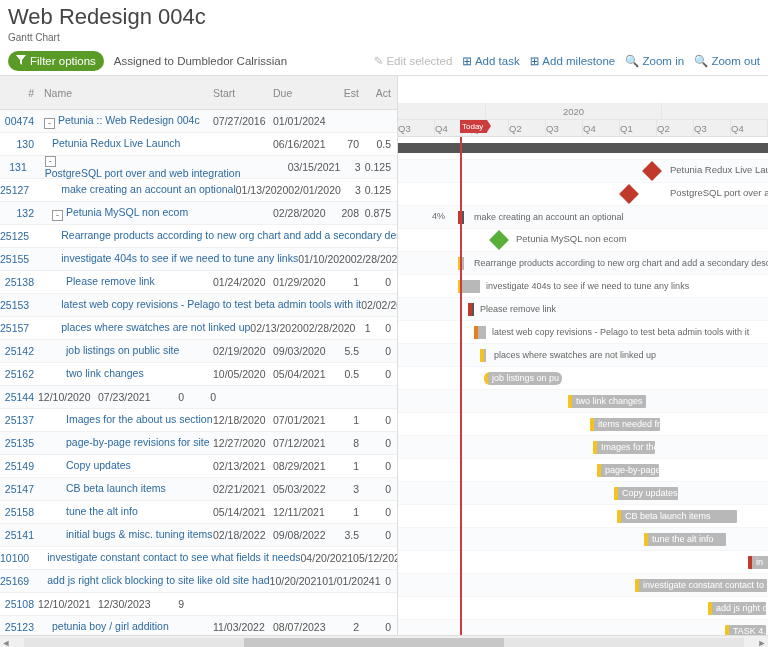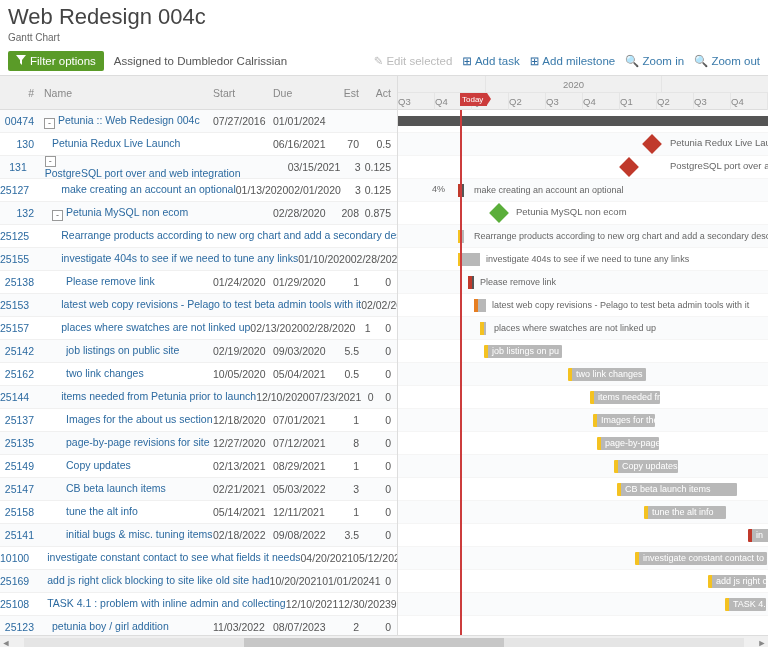--- a/index.html
+++ b/index.html
@@ -19,21 +19,21 @@
   .subtitle {
     font-size: 10px; color: #666; margin: 2px 0 6px 8px;
   }
   .toolbar {
     display: flex; align-items: center; gap: 10px;
     padding: 2px 8px 4px 8px;
     font-size: 11.5px; color: #555;
   }
   .btn-filter {
     background: #5a9b28; color: #fff;
-    border: none; border-radius: 2px;
+    border: none; border-radius: 10px;
     padding: 4px 8px; font-size: 11.5px;
     display: inline-flex; align-items: center; gap: 4px;
     cursor: pointer;
   }
   .assigned { color: #555; }
   .spacer { flex: 1; }
   .tool-link { color: #3a7aaa; cursor: pointer; display: inline-flex; align-items: center; gap: 3px; }
   .tool-link.disabled { color: #bbb; cursor: default; }
   .icon { display: inline-block; }
 
@@ -46,20 +46,21 @@
   .left-pane {
     width: 398px;
     flex: 0 0 398px;
     overflow: hidden;
     border-right: 1px solid #ddd;
   }
   .right-pane {
     flex: 1;
     overflow: hidden;
     position: relative;
+    margin-top: 27px;
   }
 
   
   .left-head {
     display: flex; height: 34px;
     background: #f0f0f0;
     border-bottom: 1px solid #ddd;
     font-size: 10.5px; color: #888;
     align-items: center;
   }
@@ -305,21 +306,20 @@
         <div class="row">
           <div class="col-id"><span class="id-link">25162</span></div>
           <div class="col-name indent-2"><span class="name-link">two link changes</span></div>
           <div class="col-start">10/05/2020</div>
           <div class="col-due">05/04/2021</div>
           <div class="col-est">0.5</div>
           <div class="col-act">0</div>
         </div>
         <div class="row">
           <div class="col-id"><span class="id-link">25144</span></div>
-          <div class="col-name indent-2"><span class="name-link">items needed from Petunia prior to launch</span></div>
           <div class="col-start">12/10/2020</div>
           <div class="col-due">07/23/2021</div>
           <div class="col-est">0</div>
           <div class="col-act">0</div>
         </div>
         <div class="row">
           <div class="col-id"><span class="id-link">25137</span></div>
           <div class="col-name indent-2"><span class="name-link">Images for the about us section</span></div>
           <div class="col-start">12/18/2020</div>
           <div class="col-due">07/01/2021</div>
@@ -375,21 +375,20 @@
         <div class="row">
           <div class="col-id"><span class="id-link">25169</span></div>
           <div class="col-name indent-1"><span class="name-link">add js right click blocking to site like old site had</span></div>
           <div class="col-start">10/20/2021</div>
           <div class="col-due">01/01/2024</div>
           <div class="col-est">1</div>
           <div class="col-act">0</div>
         </div>
         <div class="row">
           <div class="col-id"><span class="id-link">25108</span></div>
-          <div class="col-name indent-1"><span class="name-link">TASK 4.1 : problem with inline admin and collecting</span></div>
           <div class="col-start">12/10/2021</div>
           <div class="col-due">12/30/2023</div>
           <div class="col-est">9</div>
         </div>
         <div class="row">
           <div class="col-id"><span class="id-link">25123</span></div>
           <div class="col-name indent-1"><span class="name-link">petunia boy / girl addition</span></div>
           <div class="col-start">11/03/2022</div>
           <div class="col-due">08/07/2023</div>
           <div class="col-est">2</div>
@@ -455,21 +454,21 @@
         </div>
         <div class="chart-row">
           <div class="mini-bar orange" style="left: 76px; width: 12px;"></div>
           <div class="bar-label-out" style="left: 94px;">latest web copy revisions - Pelago to test beta admin tools with it</div>
         </div>
         <div class="chart-row">
           <div class="mini-bar yellow" style="left: 82px;"></div>
           <div class="bar-label-out" style="left: 96px;">places where swatches are not linked up</div>
         </div>
         <div class="chart-row">
-          <div class="bar" style="left: 86px; width: 78px;">job listings on pu</div>
+          <div class="bar" style="left: 86px; width: 78px; border-radius: 6px;">job listings on pu</div>
         </div>
         <div class="chart-row">
           <div class="bar" style="left: 170px; width: 78px;">two link changes</div>
         </div>
         <div class="chart-row">
           <div class="bar" style="left: 192px; width: 70px;">items needed from</div>
         </div>
         <div class="chart-row">
           <div class="bar" style="left: 195px; width: 62px;">Images for the a</div>
         </div>

